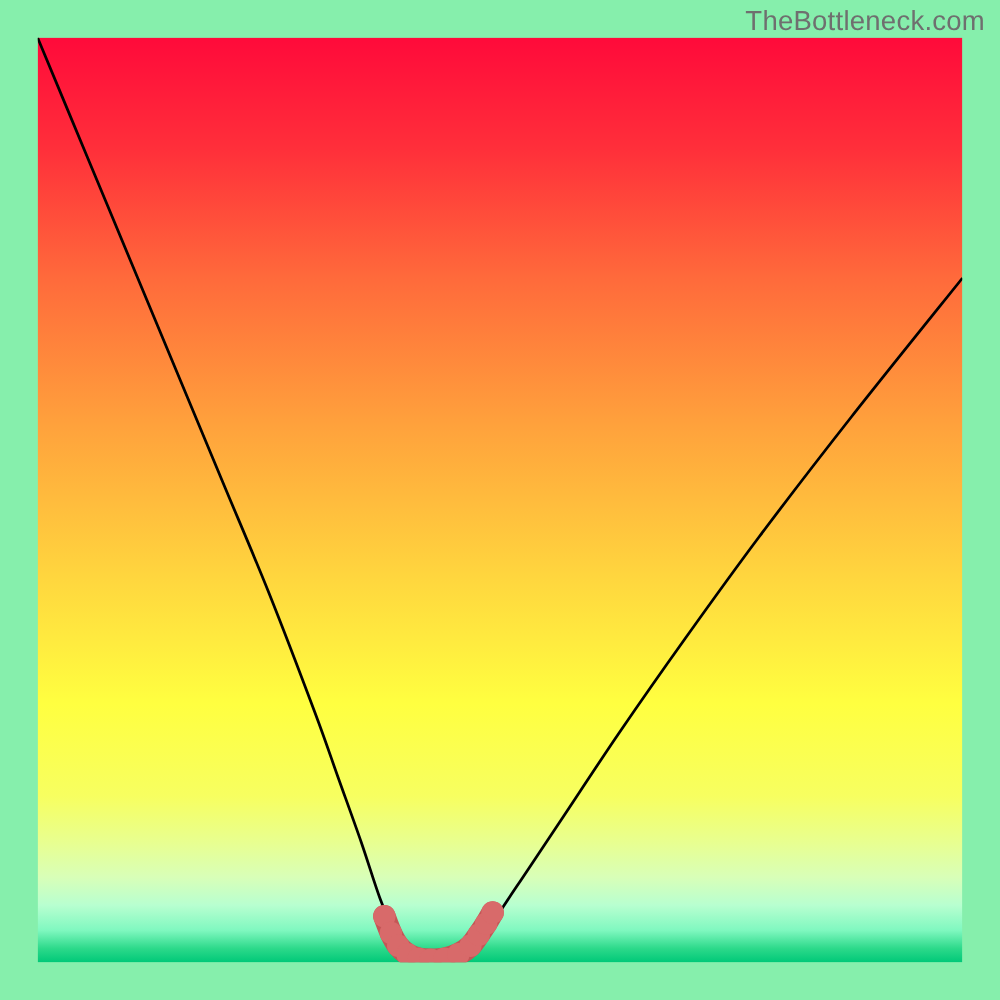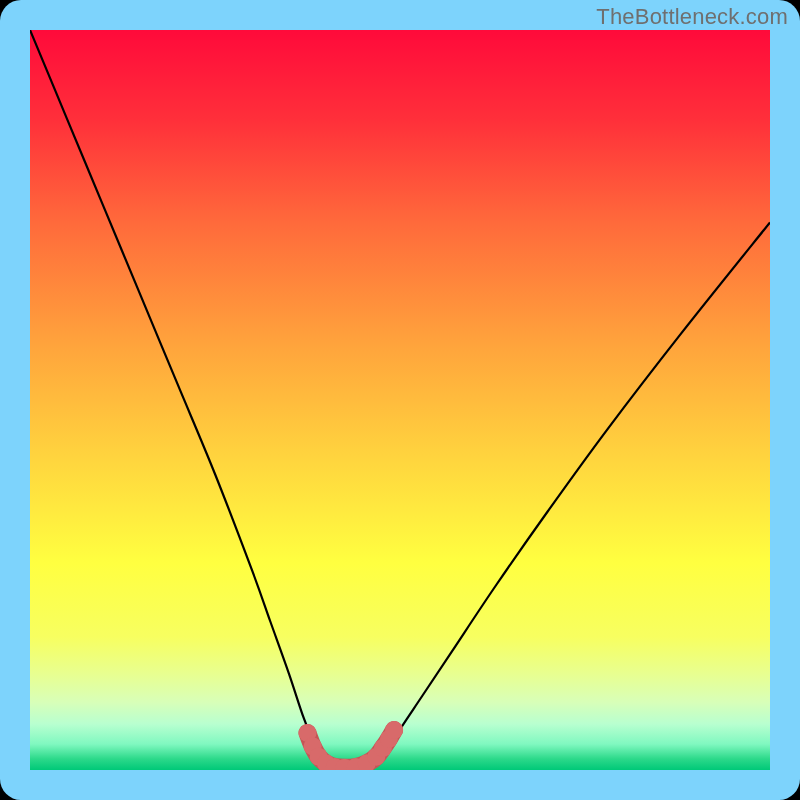--- a/index.html
+++ b/index.html
@@ -8,22 +8,21 @@
     width: 800px;
     height: 800px;
     background: #000;
     overflow: hidden;
     font-family: Arial, Helvetica, sans-serif;
   }
   .frame {
     position: absolute;
     left: 0; top: 0;
     width: 800px; height: 800px;
-    background: #7dd3fc;
-    border-radius: 21px;
+    background: #86efac;
   }
   .plot {
     position: absolute;
     left: 30px; top: 30px;
     width: 740px; height: 740px;
     overflow: hidden;
   }
   .attribution {
     position: absolute;
     top: 4px;

